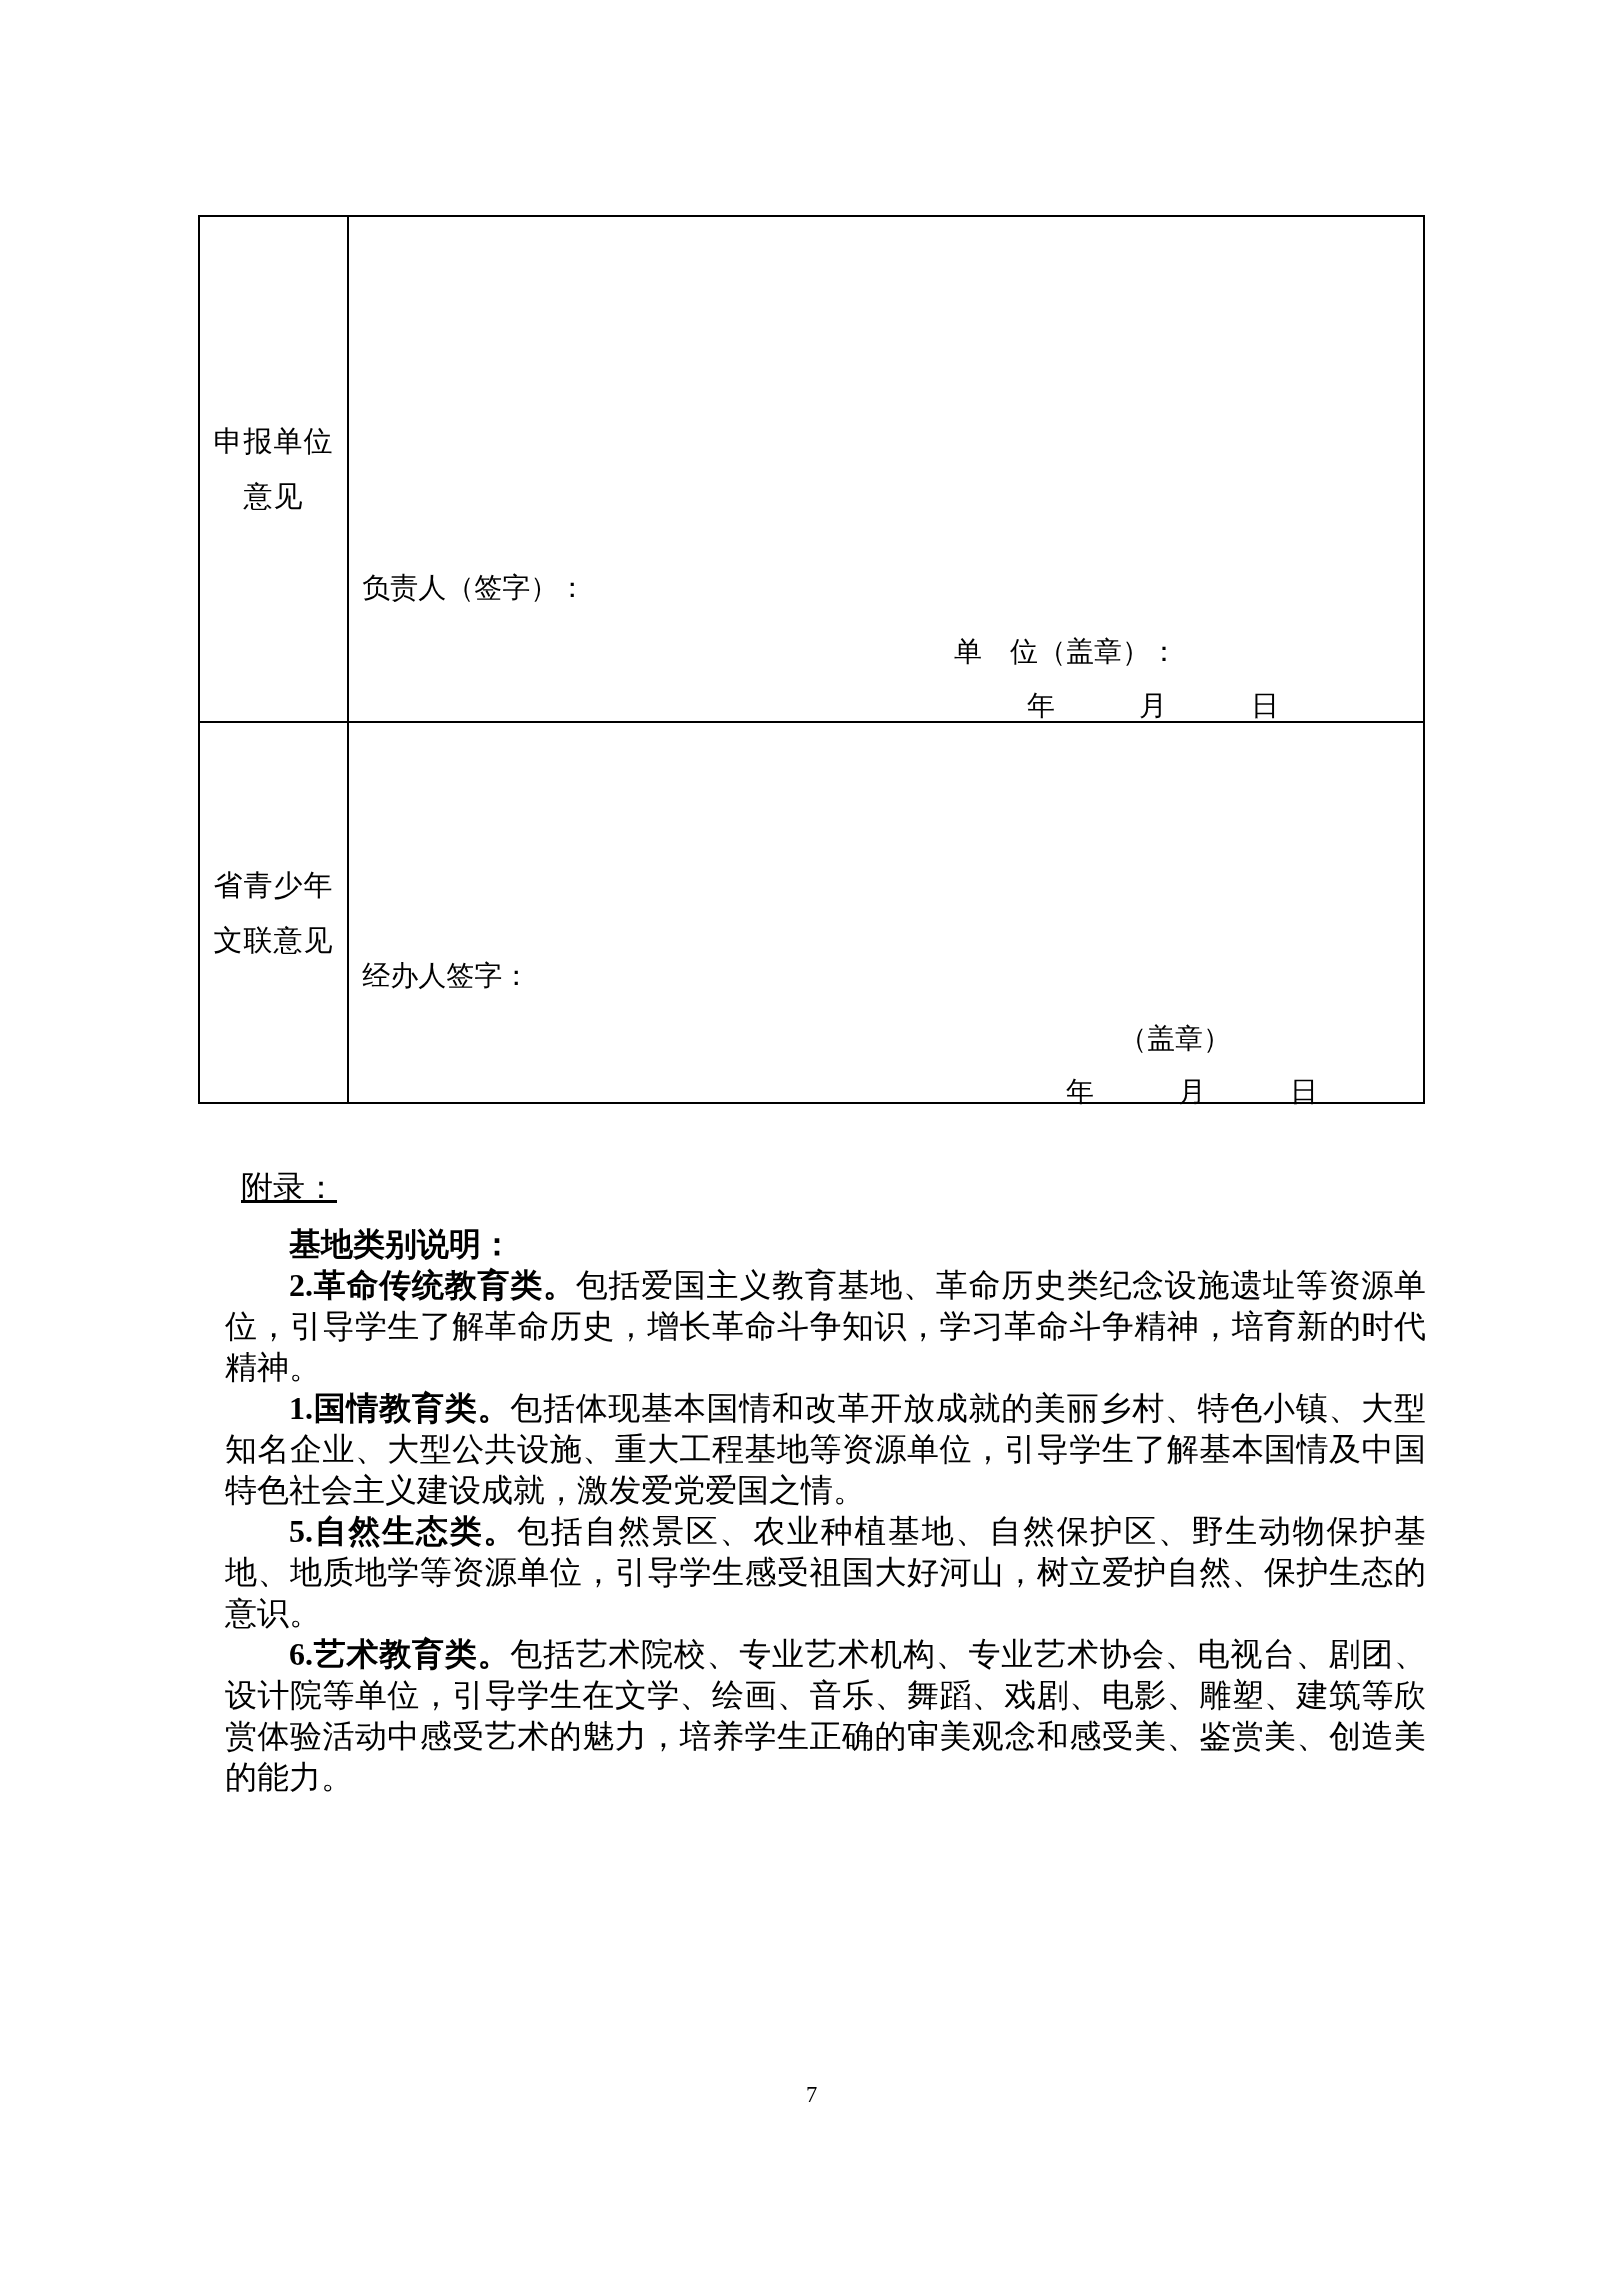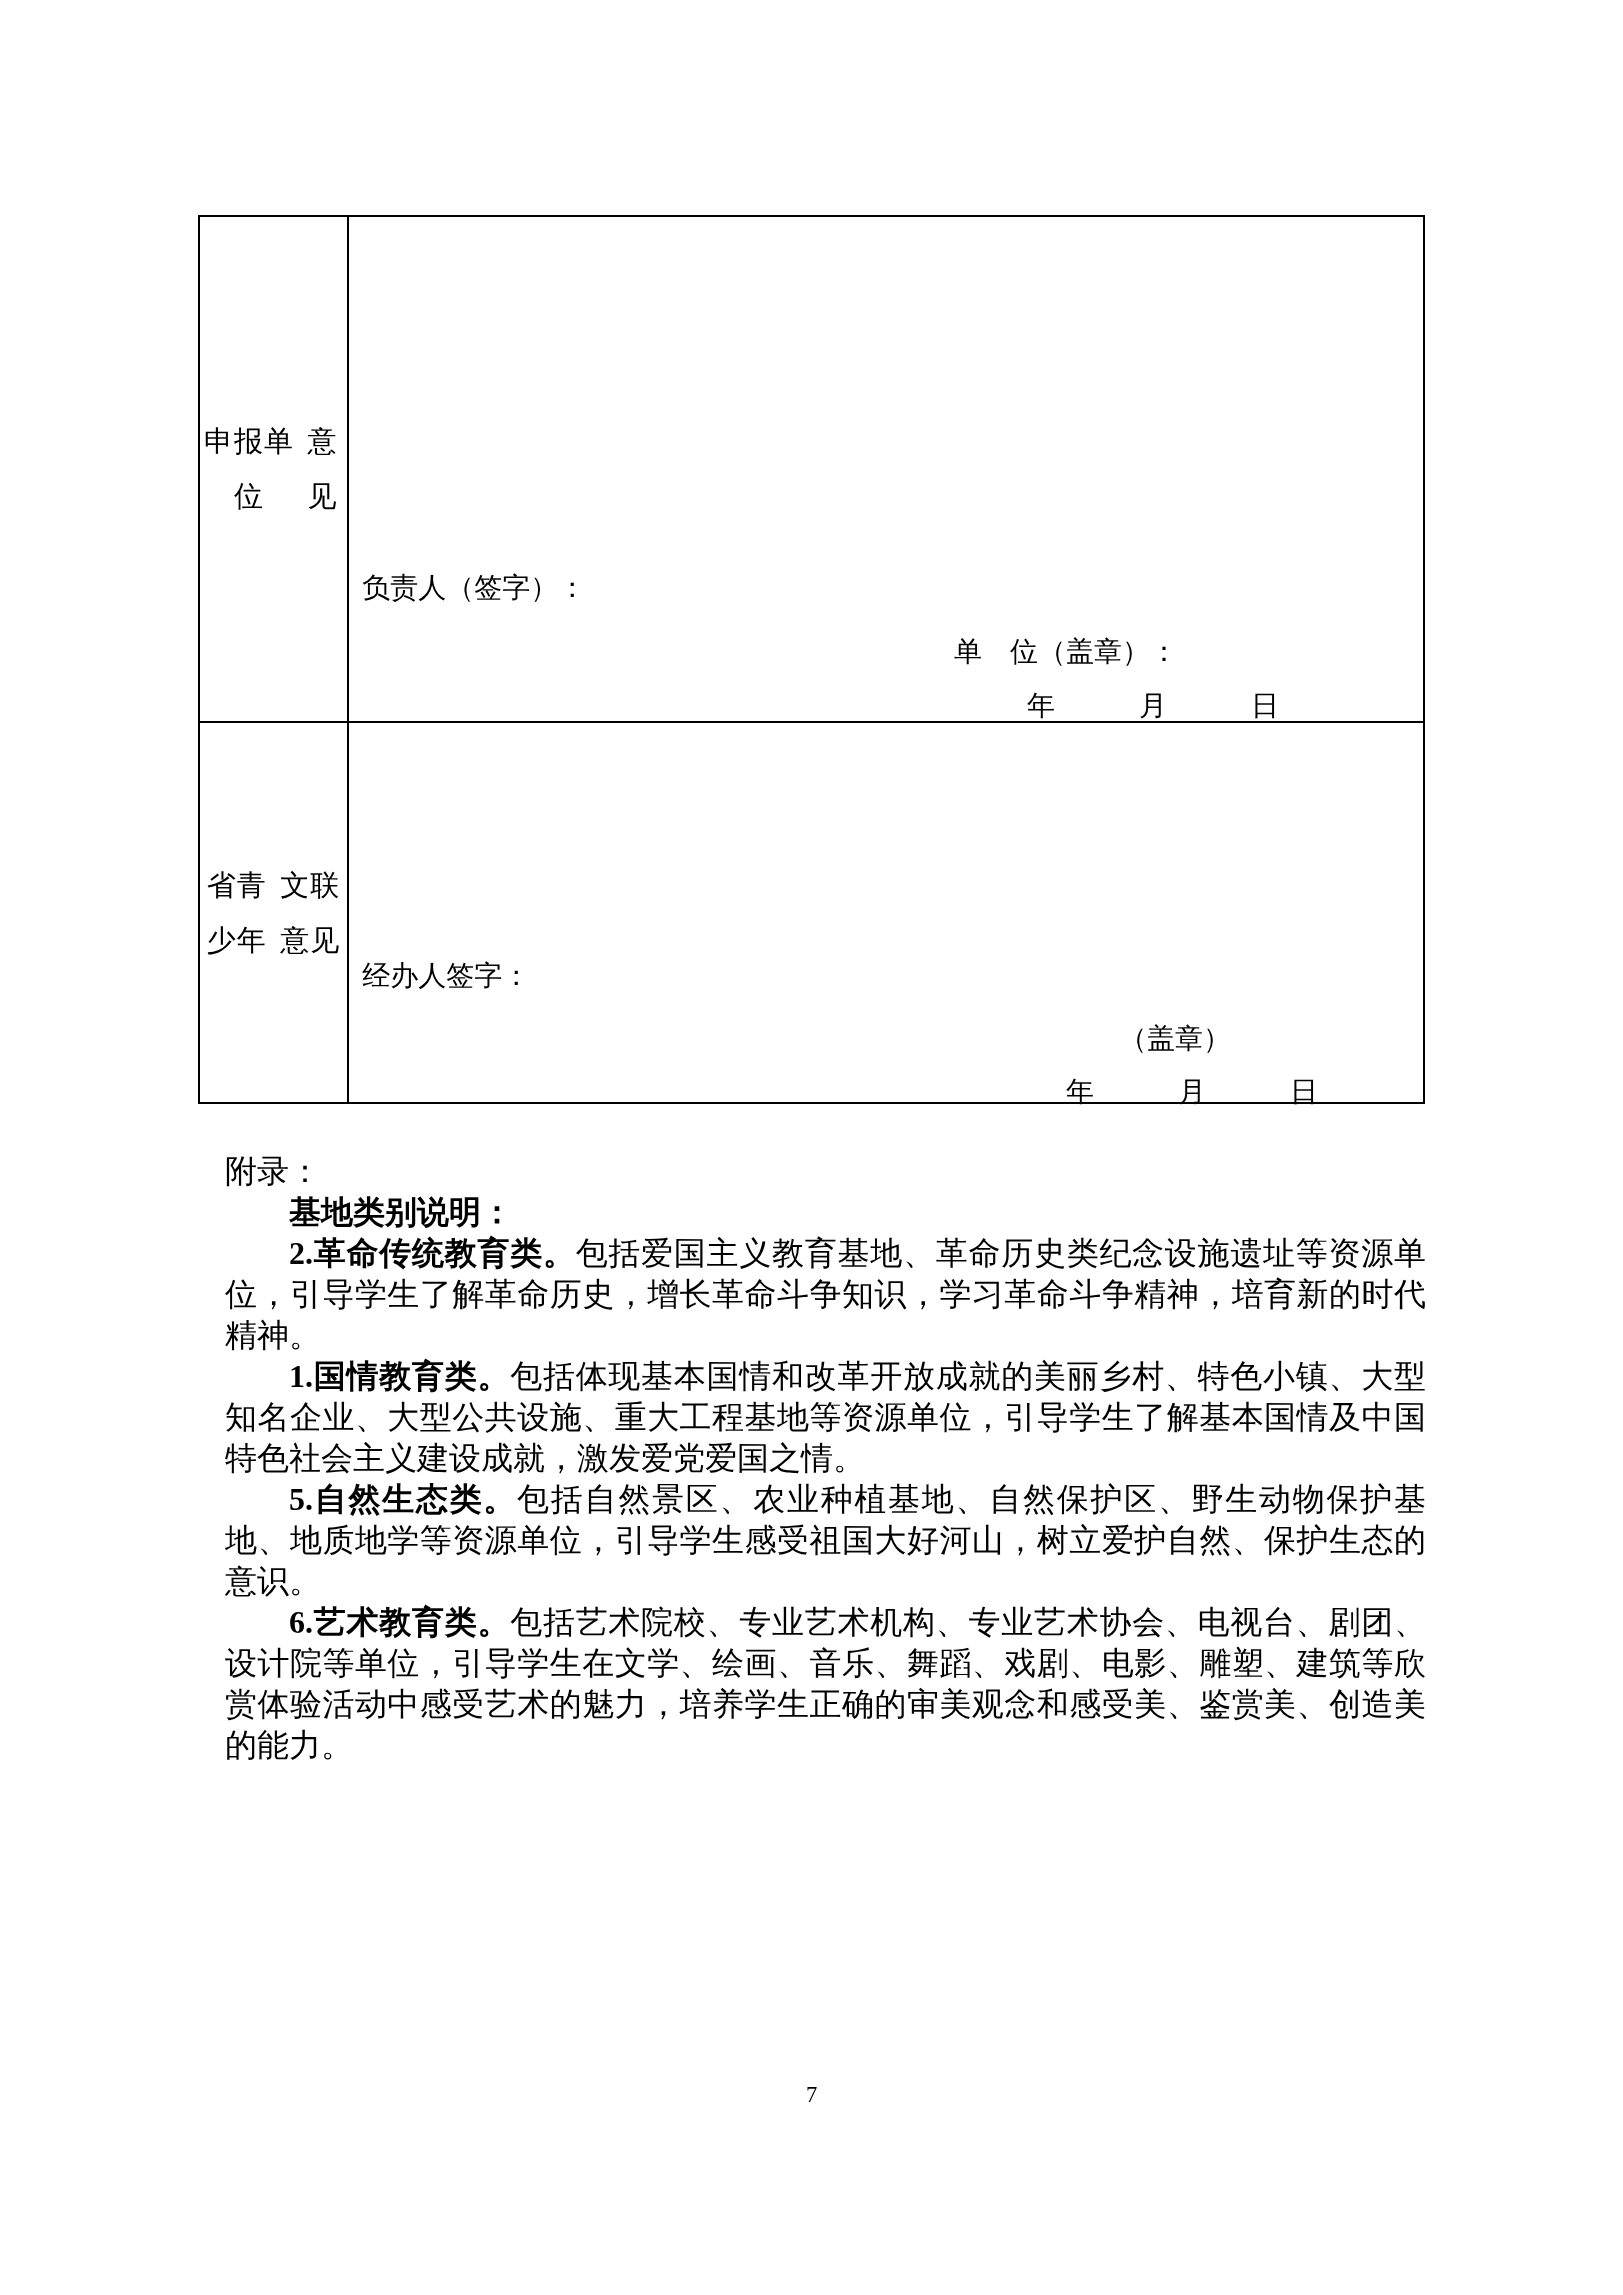--- a/index.html
+++ b/index.html
@@ -24,21 +24,21 @@
     border: 2px solid #000;
     display: grid;
     grid-template-columns: 149px 1fr;
     grid-template-rows: 506px 1fr;
     font-family: "Liberation Sans", sans-serif;
   }
   .label-cell {
     box-sizing: border-box;
     border-right: 2px solid #000;
     display: flex;
-    flex-direction: row;
+    flex-direction: column;
     justify-content: center;
     align-items: center;
     font-size: 29px;
     line-height: 55px;
     letter-spacing: 1px;
     text-align: center;
   }
   .row1 { border-bottom: 2px solid #000; }
   .content-cell {
     position: relative;
@@ -57,21 +57,21 @@
   .appendix {
     position: absolute;
     left: 225px;
     top: 1151px;
     width: 1201px;
     font-family: "Liberation Serif", serif;
     font-size: 32px;
     line-height: 41px;
     text-align: justify;
   }
-  .appendix-title { margin: 0; }
+  .appendix-title { margin: 16px; text-decoration: underline; }
   .appendix-subtitle { margin: 0; text-indent: 2em; font-weight: bold; }
   .appendix-item { margin: 0; text-indent: 2em; }
   .item-name { font-weight: bold; }
 
   
   .page-number {
     position: absolute;
     left: 0;
     top: 2082px;
     width: 100%;

